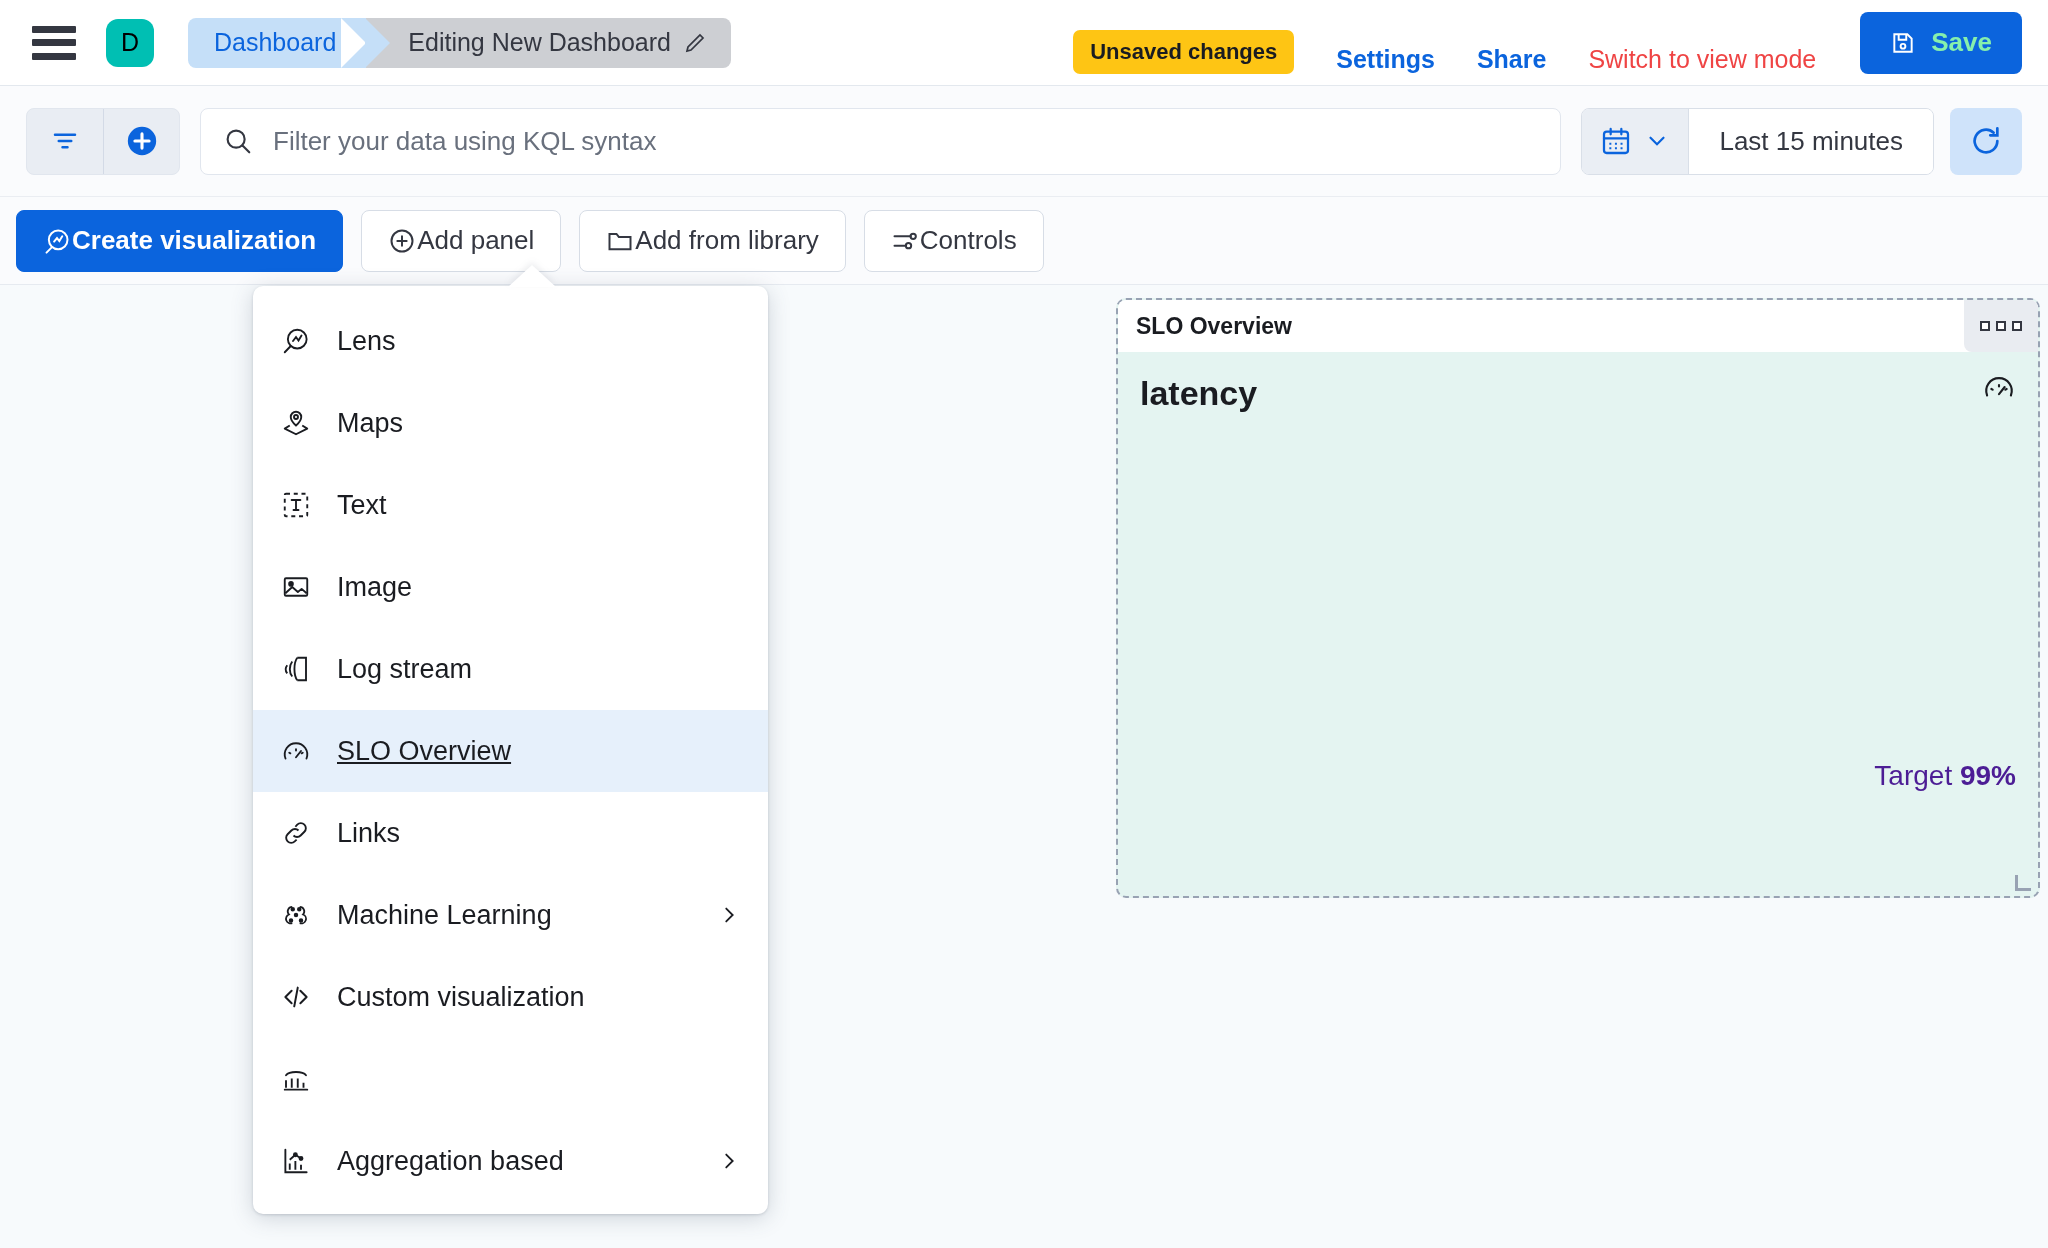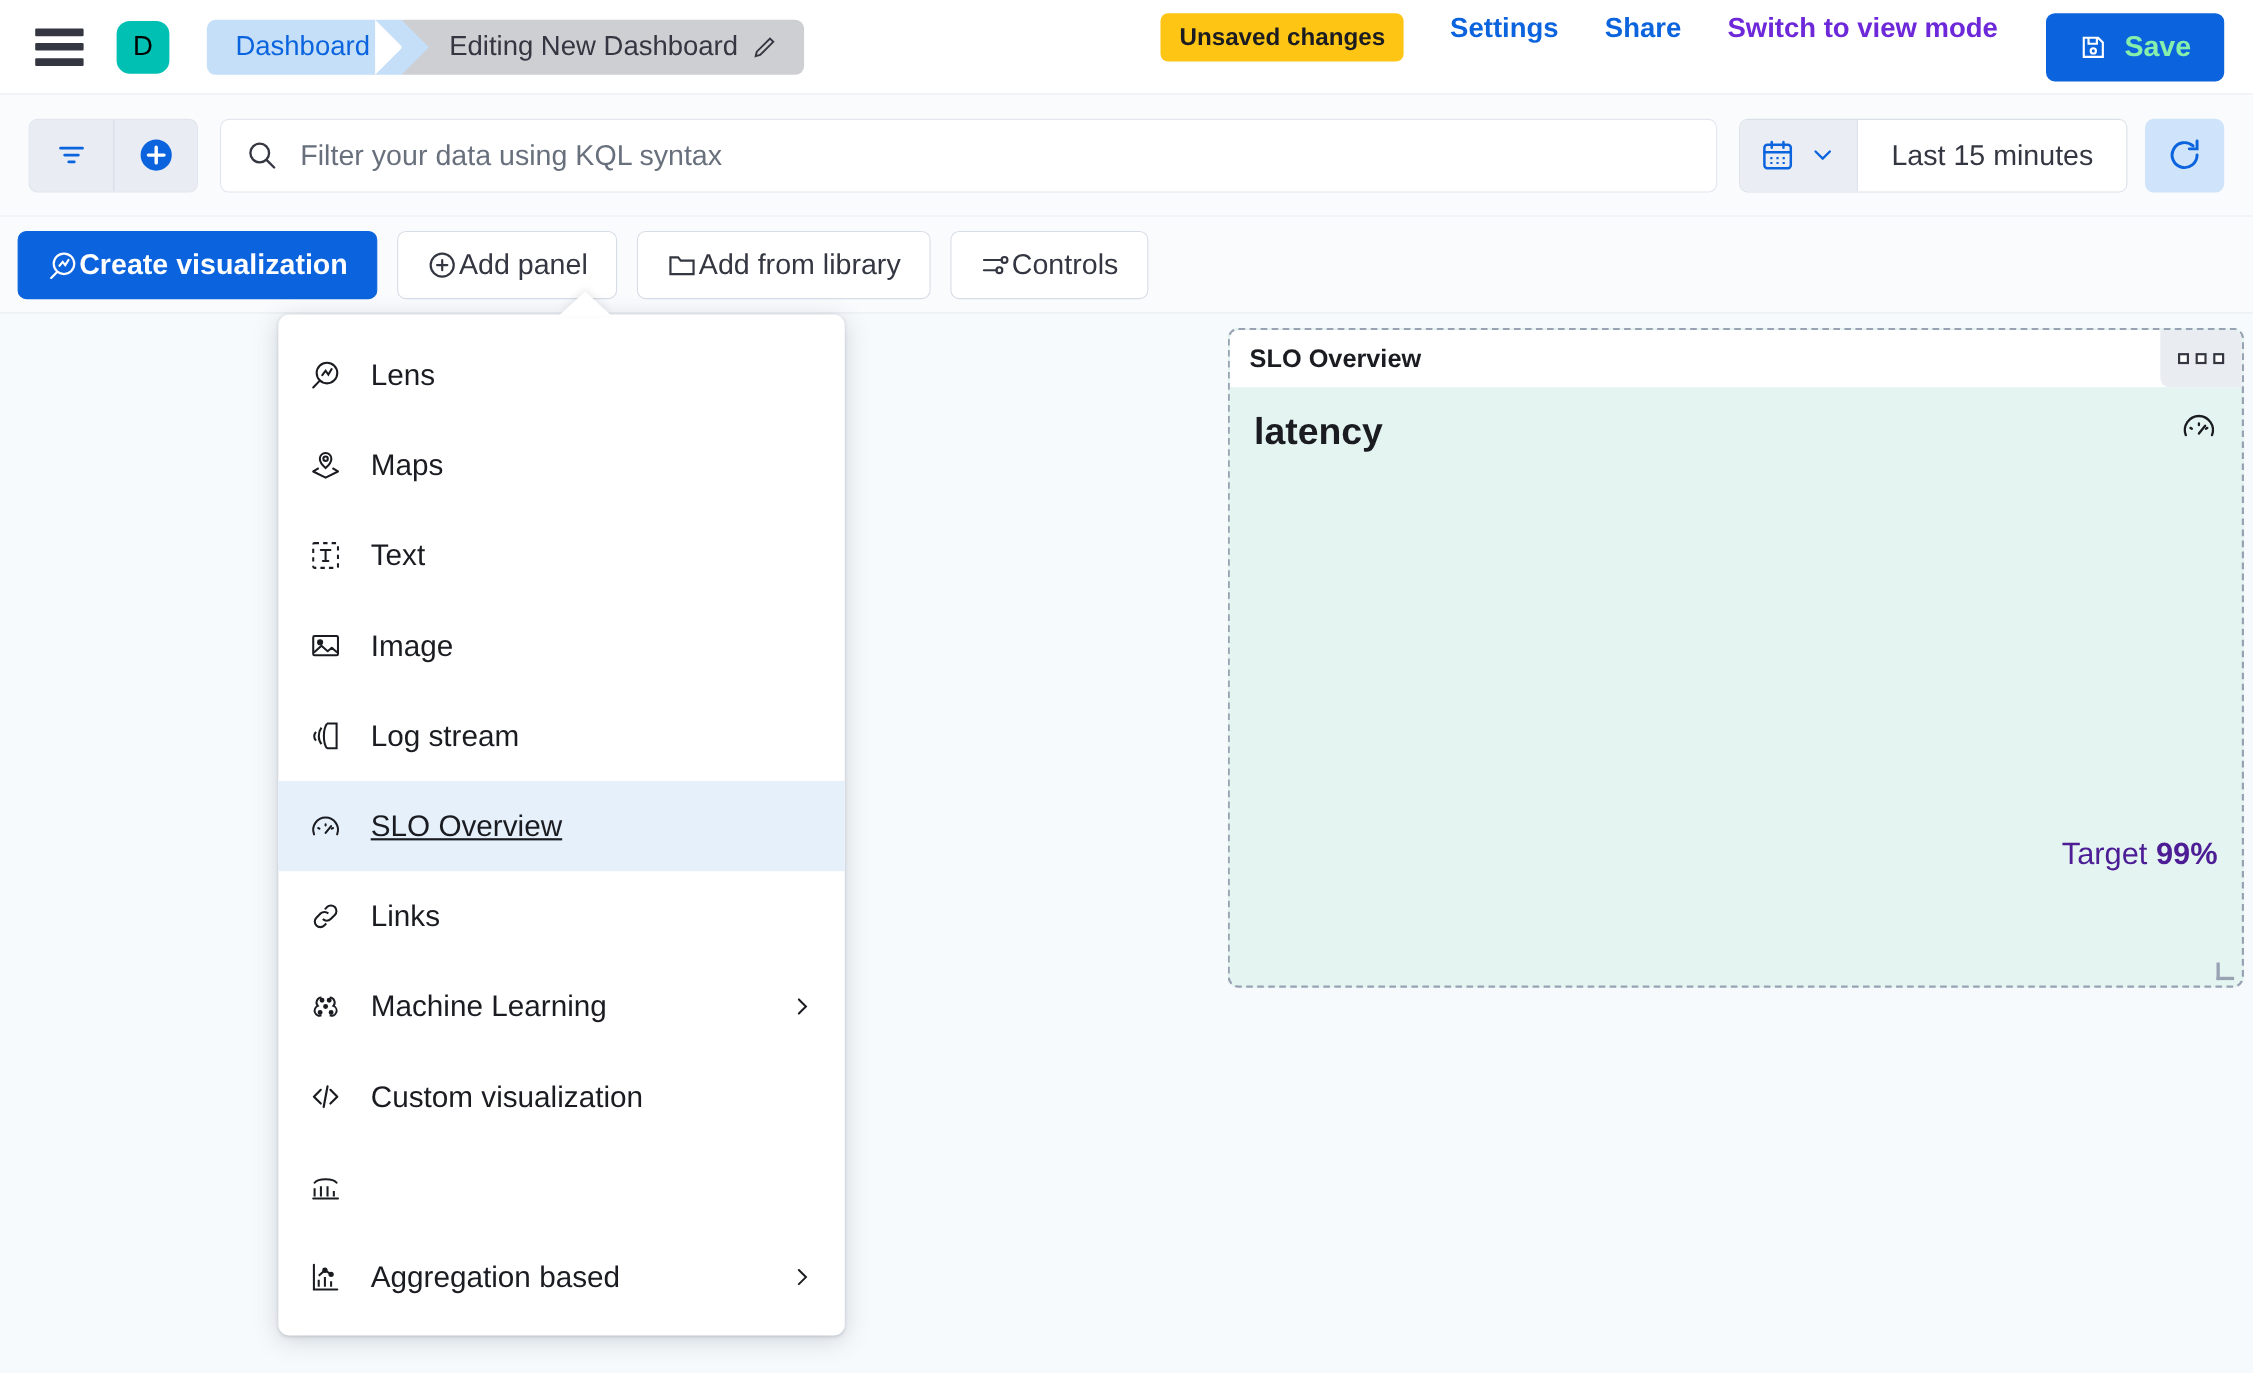--- a/index.html
+++ b/index.html
@@ -73,33 +73,33 @@
     width: 0; height: 0;
     border-top: 25px solid transparent;
     border-bottom: 25px solid transparent;
     border-left: 25px solid #ffffff;
     z-index: 1;
   }
   .pencil-ico { width: 24px; height: 24px; display:block; }
 
   .header-right {
     margin-left: auto; margin-right: 26px;
-    display: flex; align-items: flex-start; gap: 0;
+    display: flex; align-items: flex-end; gap: 0;
   }
   .badge-unsaved {
     background: #fec514; color: #1a1c21;
     font-size: 22px; font-weight: 700;
     padding: 9px 17px; border-radius: 7px;
     white-space: nowrap;
   }
   .hdr-link {
     color: #0b64dd; font-size: 25px; font-weight: 700;
     margin-left: 42px; cursor: pointer; white-space: nowrap;
   }
-  .hdr-link.muted { color: #6d28d9; font-weight: 700; }
+  .hdr-link.muted { color: #ef4444; font-weight: 400; }
   .save-btn {
     margin-left: 44px;
     background: #0b64dd; color:#86efac;
     border: none; border-radius: 8px;
     height: 62px; padding: 0 30px;
     font-size: 26px; font-weight: 700;
     display: flex; align-items: center; gap: 15px;
     cursor: pointer;
     font-family: "Liberation Sans", sans-serif;
   }

